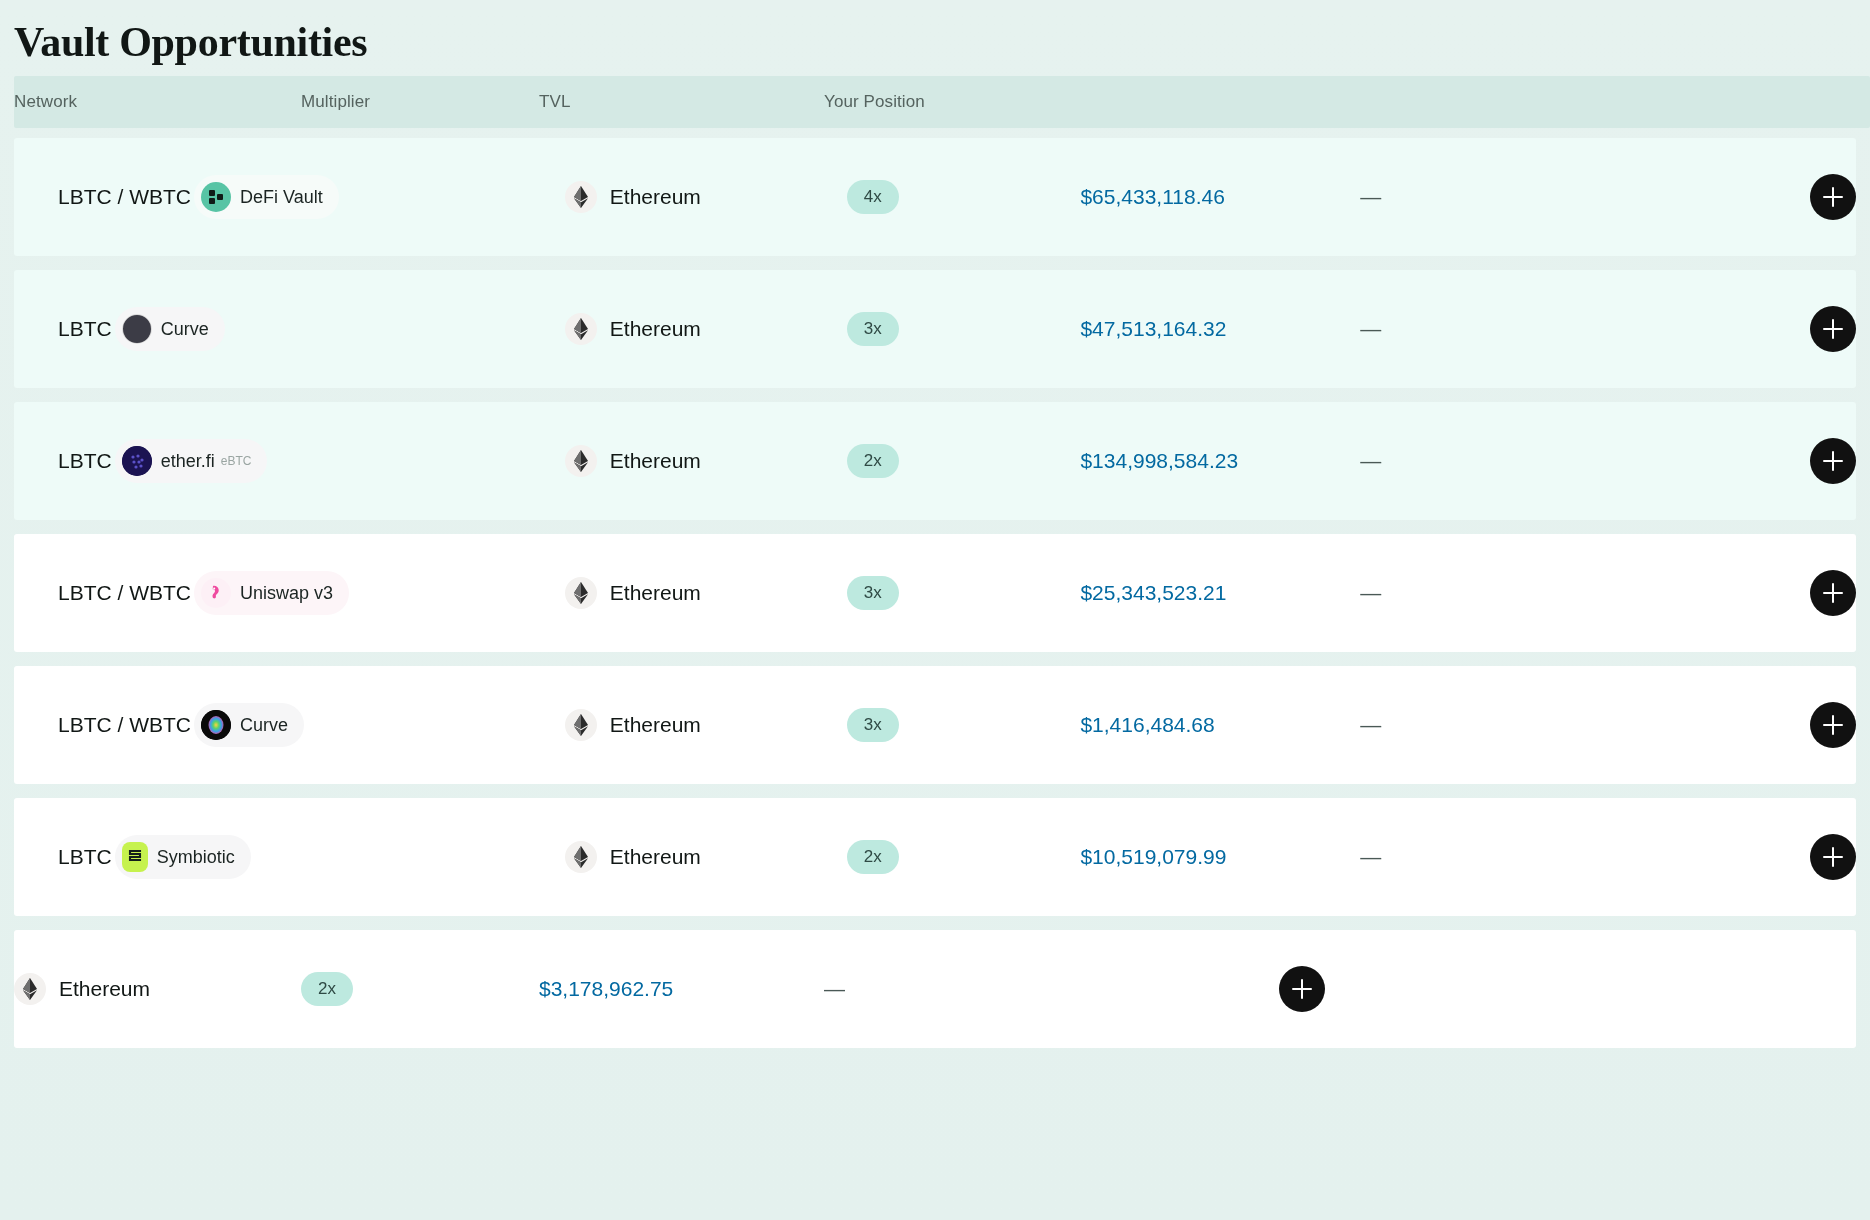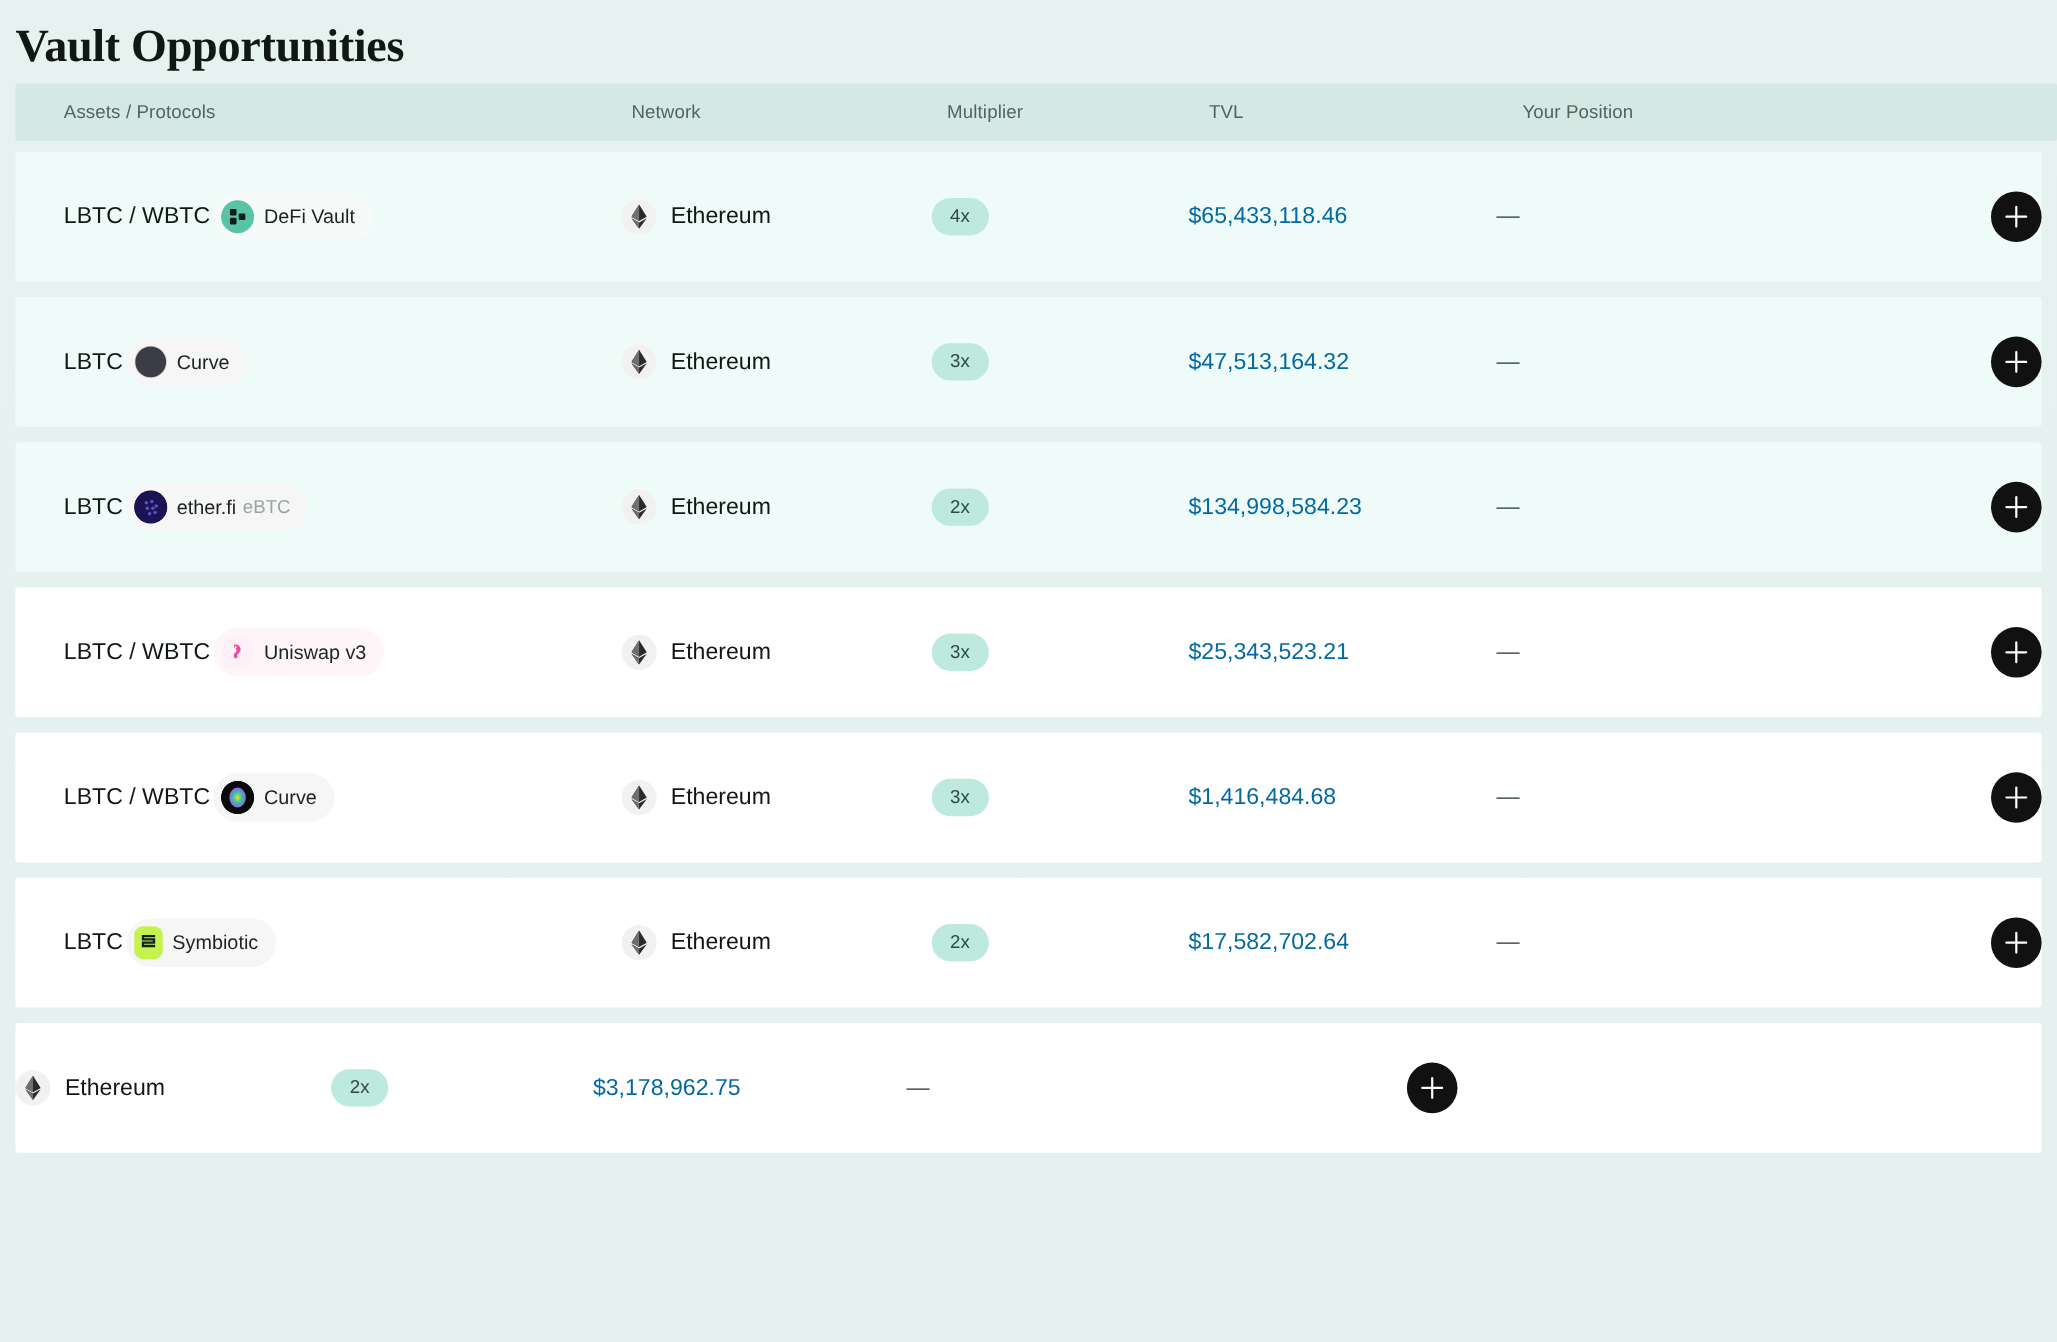--- a/index.html
+++ b/index.html
@@ -108,21 +108,21 @@
   .protocol-pill.pill-mint   { background: #f6fbf9; }
   .protocol-pill.pill-pink   { background: #fdf5f8; }
   .protocol-pill.pill-plain  { background: #f6f6f7; }
 
   .protocol-label {
     font-size: 18px;
     color: #1b2422;
     white-space: nowrap;
   }
   .protocol-suffix {
-    font-size: 17px;
+    font-size: 12px;
     color: #9aa5a2;
     margin-left: -3px;
     white-space: nowrap;
     text-align: right;
   }
 
   
   .picon {
     width: 30px; height: 30px;
     border-radius: 50%;
@@ -195,21 +195,20 @@
 </head>
 <body>
 
 <div class="page">
 
   <h1 class="page-title">Vault Opportunities</h1>
 
   <div class="table">
 
     <div class="thead">
-      <div class="th c-assets">Assets / Protocols</div>
       <div class="th c-network">Network</div>
       <div class="th c-mult">Multiplier</div>
       <div class="th c-tvl">TVL</div>
       <div class="th c-pos">Your Position</div>
       <div class="c-action"></div>
     </div>
 
     <div class="tbody" id="tbody">
         <div class="row tinted">
           <div class="c-assets assets-cell">
@@ -427,21 +426,21 @@
               <svg width="14" height="22" viewBox="0 0 14 22">
                 <path d="M7 0 0 11l7 4 7-4L7 0z" fill="#2b2b2b"></path>
                 <path d="M7 0 0 11l7 4V0z" fill="#6f6f6f"></path>
                 <path d="M7 16.2 0 12.3 7 22l7-9.7-7 3.9z" fill="#2b2b2b"></path>
                 <path d="M7 16.2 0 12.3 7 22v-5.8z" fill="#6f6f6f"></path>
               </svg>
             </span>
             <span class="network-label">Ethereum</span>
           </div>
           <div class="c-mult"><span class="mult-badge">2x</span></div>
-          <div class="c-tvl"><span class="tvl-value">$17,582,702.64</span></div>
+          <div class="c-tvl"><span class="tvl-value">$10,519,079.99</span></div>
           <div class="c-pos"><span class="position-value">—</span></div>
           <div class="c-action">
             <button class="add-btn">
               <span class="add-btn-inner">
                 <span class="plus-h"></span>
                 <span class="plus-v"></span>
               </span>
             </button>
           </div>
         </div>

